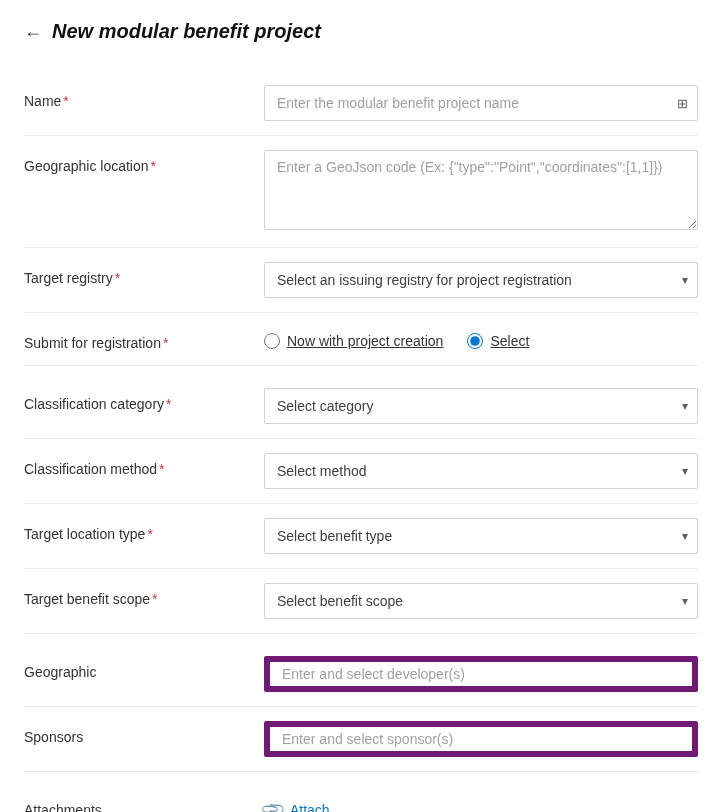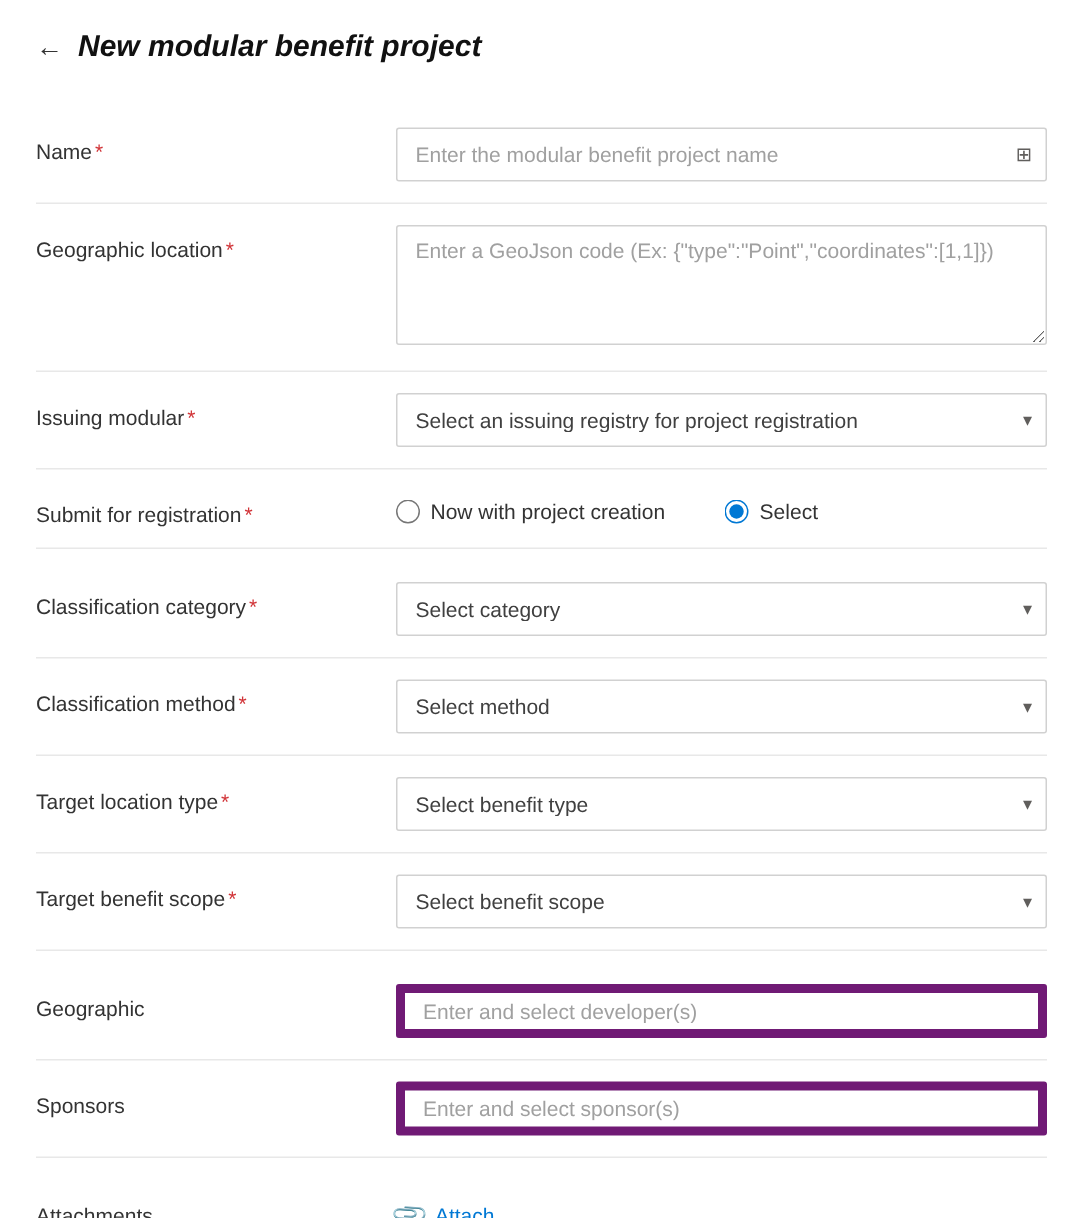--- a/index.html
+++ b/index.html
@@ -125,22 +125,23 @@
       right: 10px;
       top: 50%;
       transform: translateY(-50%);
       pointer-events: none;
       color: #605e5c;
       font-size: 12px;
     }
     .radio-group {
       display: flex;
       align-items: center;
-      gap: 40px;
+      gap: 24px;
       padding-top: 6px;
+      text-decoration: underline;
     }
     .radio-option {
       display: flex;
       align-items: center;
       gap: 7px;
       cursor: pointer;
     }
     .radio-input {
       width: 16px;
       height: 16px;
@@ -215,21 +216,21 @@
       <div class="form-label">
         <span>Geographic location</span><span class="required">*</span>
       </div>
       <div class="form-control-wrap">
         <textarea class="textarea-input" placeholder="Enter a GeoJson code (Ex: {&quot;type&quot;:&quot;Point&quot;,&quot;coordinates&quot;:[1,1]})" style=""></textarea>
       </div>
     </div>
 
     <div class="form-row">
       <div class="form-label">
-        <span>Issuing modular</span><span class="required">*</span>
+        <span>Target registry</span><span class="required">*</span>
       </div>
       <div class="form-control-wrap">
         <div class="select-wrapper">
           <select class="select-control">
             <option value="" disabled="" selected="">Select an issuing registry for project registration</option>
           </select>
           <span class="chevron-icon">▾</span>
         </div>
       </div>
     </div>

